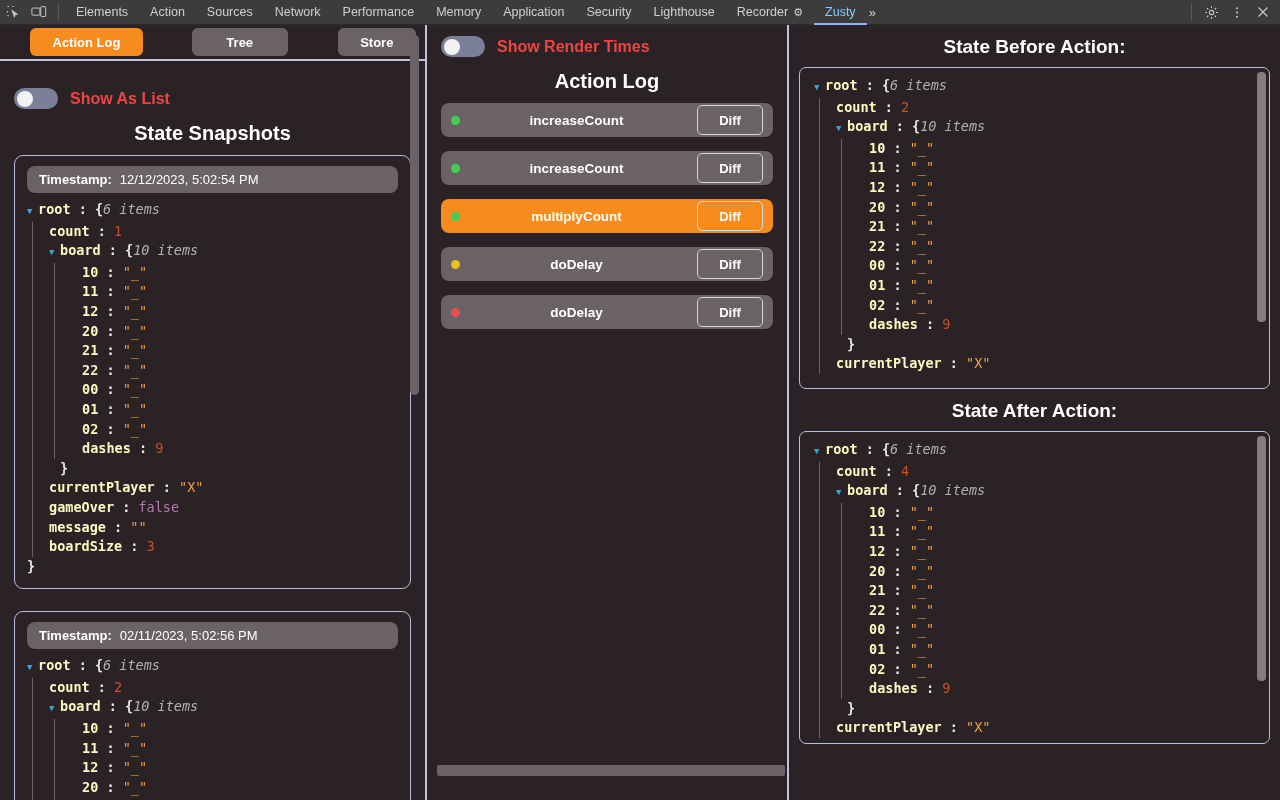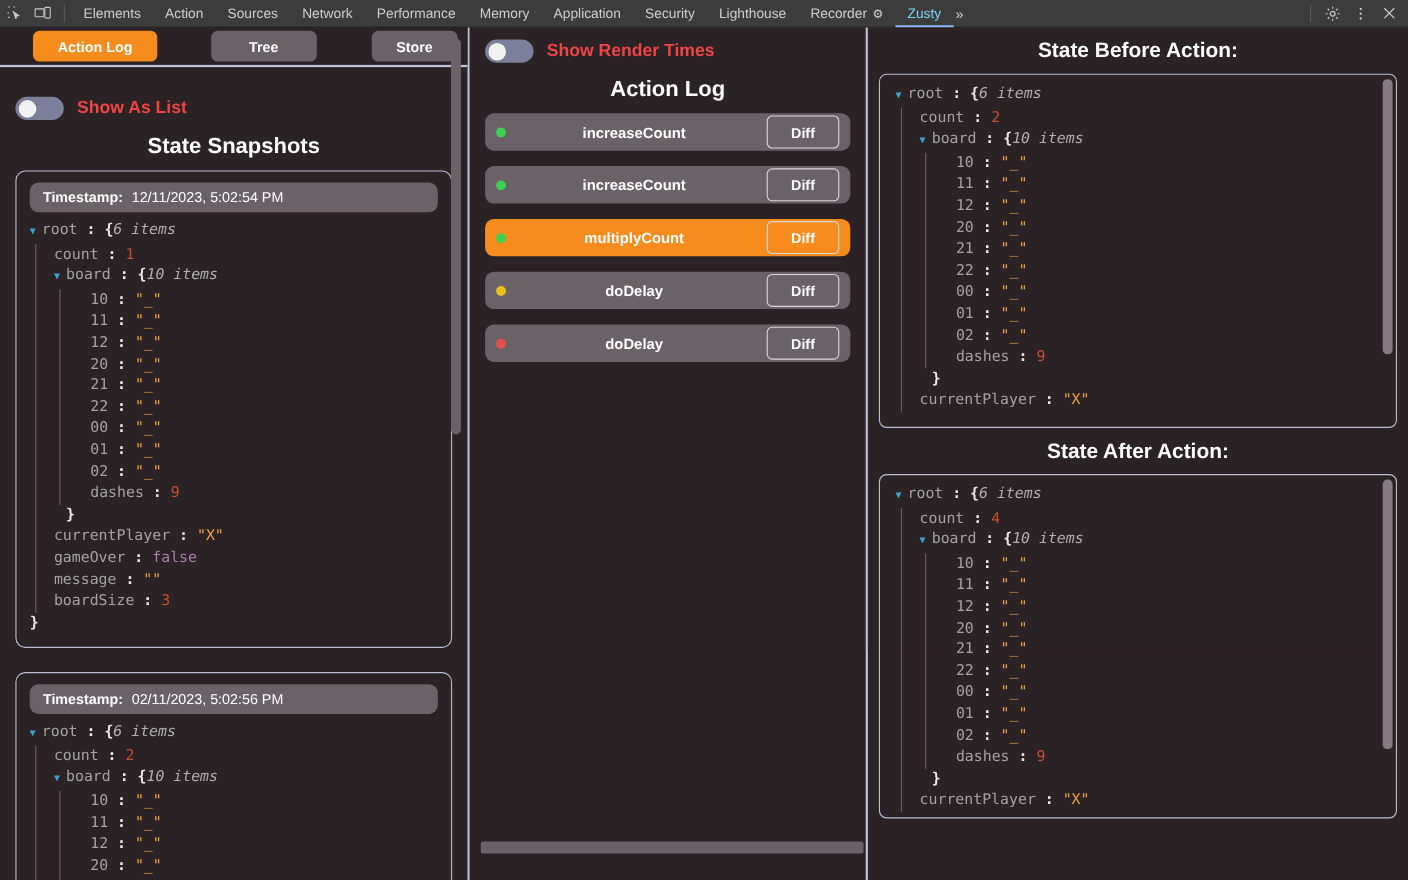--- a/index.html
+++ b/index.html
@@ -115,21 +115,21 @@
   .ts-bar b { font-weight: bold; }
   .ts-bar span { margin-left: 8px; font-weight: normal; }
 
   
   .tree { font-family: "DejaVu Sans Mono", monospace; font-size: 13.5px; line-height: 19.6px; }
   .tnode { display: flex; align-items: baseline; white-space: pre; position: relative; }
   .caret {
     color: #3ba3d0; font-size: 9px; width: 11px;
     display: inline-block; flex: 0 0 auto; line-height: 19.6px;
   }
-  .k { color: #a3a3a3; font-weight: normal; }
+  .k { color: #fef9c3; font-weight: bold; }
   .punct { color: #e8e8e8; font-weight: bold; }
   .count { color: #b0b0b0; font-style: italic; font-weight: normal; }
   .v-num { color: #c4512f; }
   .v-str { color: #f0a343; }
   .v-bool { color: #b07ab0; }
   .ind1 { padding-left: 22px; }
   .ind2 { padding-left: 33px; }
   .ind3 { padding-left: 55px; }
   .guide1, .guide2 {
     position: absolute; top: 0; bottom: 0; width: 1px; background: #6d6168;
@@ -292,21 +292,21 @@
       <div class="toggle-row">
         <div class="switch">
             <div class="knob"></div>
           </div>
         <div class="toggle-label">Show As List</div>
       </div>
       <div class="panel-title">State Snapshots</div>
 
       <div class="snap-card">
         <div class="ts-bar">
-          <b>Timestamp:</b><span>12/11/2023, 5:02:54 PM</span>
+          <b>Timestamp:</b><span>12/12/2023, 5:02:54 PM</span>
         </div>
         <div class="tree">
           <div class="tnode"><span class="caret">▼</span><span class="k">root</span><span class="punct"> : {</span> <span class="count">6 items</span></div>
           <div style="position:relative">
             <div class="guide1" style="left:5px"></div>
             <div class="tnode ind1"><span class="k">count</span><span class="punct"> : </span><span class="v-num">1</span></div>
             <div class="tnode ind1"><span class="caret">▼</span><span class="k">board</span><span class="punct"> : {</span> <span class="count">10 items</span></div>
             <div style="position:relative">
               <div class="guide2" style="left:27px"></div>
               <div class="tnode ind3"><span class="k">10</span><span class="punct"> : </span><span class="v-str">"_"</span></div>

